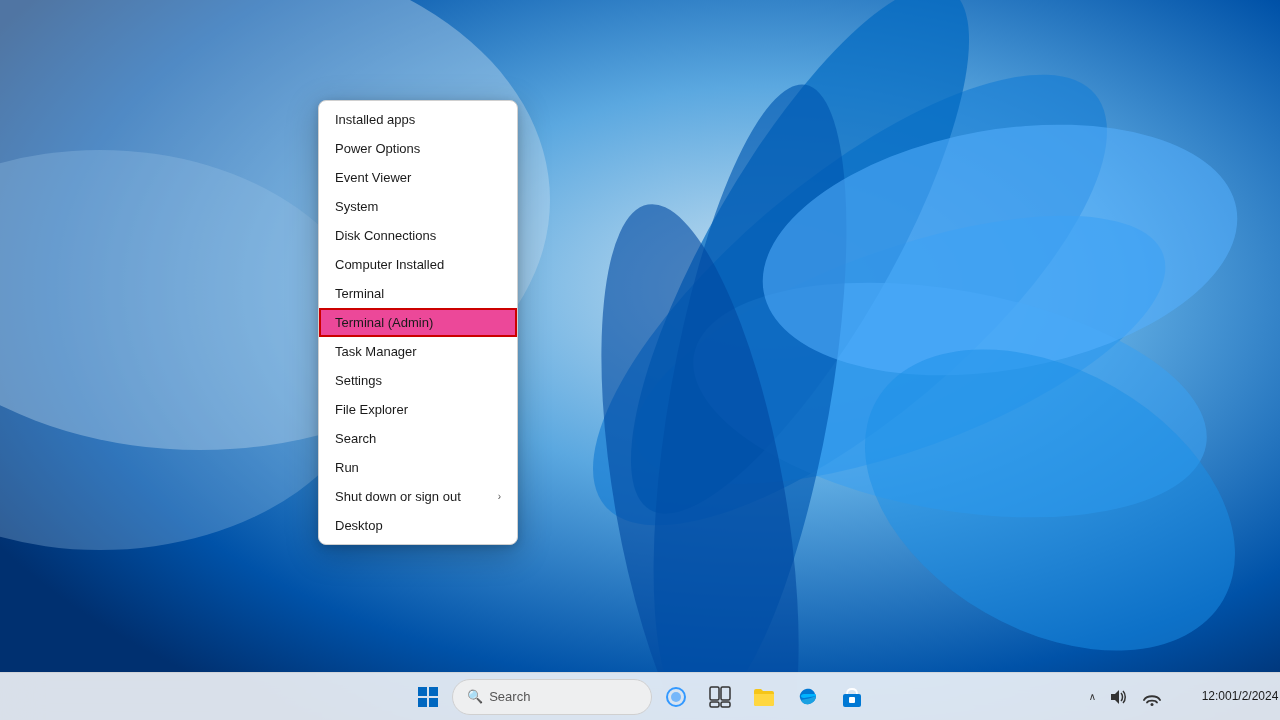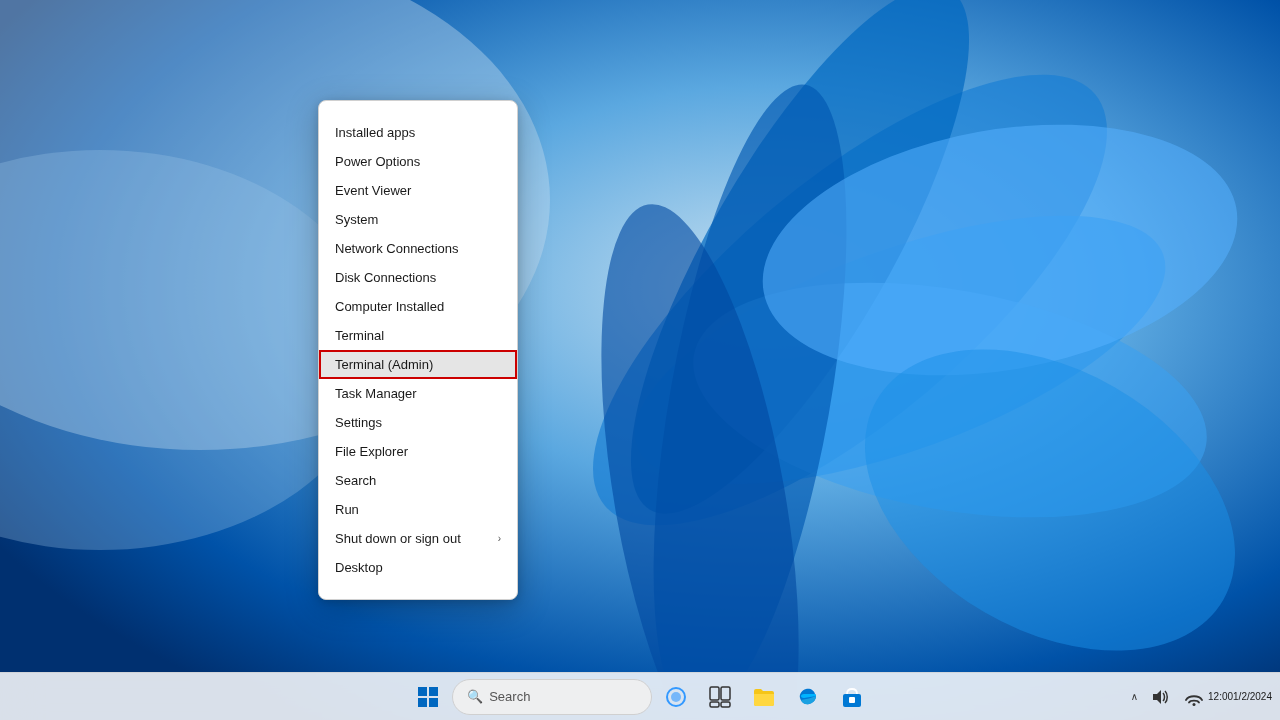--- a/index.html
+++ b/index.html
@@ -33,38 +33,38 @@
     
     #context-menu {
       position: absolute;
       left: 318px;
       top: 100px;
       width: 200px;
       background: #ffffff;
       border: 1px solid #d0d0d0;
       border-radius: 8px;
       box-shadow: 0 8px 32px rgba(0,0,0,0.25), 0 2px 8px rgba(0,0,0,0.15);
-      padding: 17px 0;
+      padding: 4px 0;
       z-index: 100;
     }
 
     .menu-item {
       display: flex;
       align-items: center;
       justify-content: space-between;
       padding: 7px 16px;
       font-size: 13px;
       color: #1a1a1a;
       cursor: pointer;
       white-space: nowrap;
       user-select: none;
     }
 
     .menu-item.highlighted {
-      background: #e5e5e5;
+      background: #ec4899;
       outline: 2px solid #cc0000;
       outline-offset: -2px;
     }
 
     .menu-item .arrow {
       font-size: 10px;
       color: #555;
     }
 
     
@@ -189,23 +189,20 @@
       <div class="menu-item">
         <span>Power Options</span>
       </div>
       <div class="menu-item">
         <span>Event Viewer</span>
       </div>
       <div class="menu-item">
         <span>System</span>
       </div>
       <div class="menu-item">
-        <span>Network Connections</span>
-      </div>
-      <div class="menu-item">
         <span>Disk Connections</span>
       </div>
       <div class="menu-item">
         <span>Computer Installed</span>
       </div>
       <div class="menu-item">
         <span>Terminal</span>
       </div>
       <div class="menu-item highlighted">
         <span>Terminal (Admin)</span>
@@ -300,19 +297,19 @@
           <path d="M14 3 C17 6 17 12 14 15" fill="none" stroke="#333" stroke-width="1.5"></path>
         </svg>
       </div>
       <div class="tray-icon">
         <svg width="18" height="18" viewBox="0 0 18 18" xmlns="http://www.w3.org/2000/svg">
           <path d="M1 12 C4 7 14 7 17 12" fill="none" stroke="#333" stroke-width="1.8" stroke-linecap="round"></path>
           <path d="M4 14.5 C5.5 12 12.5 12 14 14.5" fill="none" stroke="#333" stroke-width="1.8" stroke-linecap="round"></path>
           <circle cx="9" cy="16.5" r="1.5" fill="#333"></circle>
         </svg>
       </div>
-      <div class="tray-icon" style="width:56px; font-size:10px; color:#1a1a1a; text-align:center; line-height:1.3;">
+      <div class="tray-icon" style="width:56px; font-size:12px; color:#1a1a1a; text-align:center; line-height:1.3;margin-left:42px;">
         <div>12:00</div>
         <div>1/2/2024</div>
       </div>
     </div>
   </div>
 </div>
 
 </body></html>

